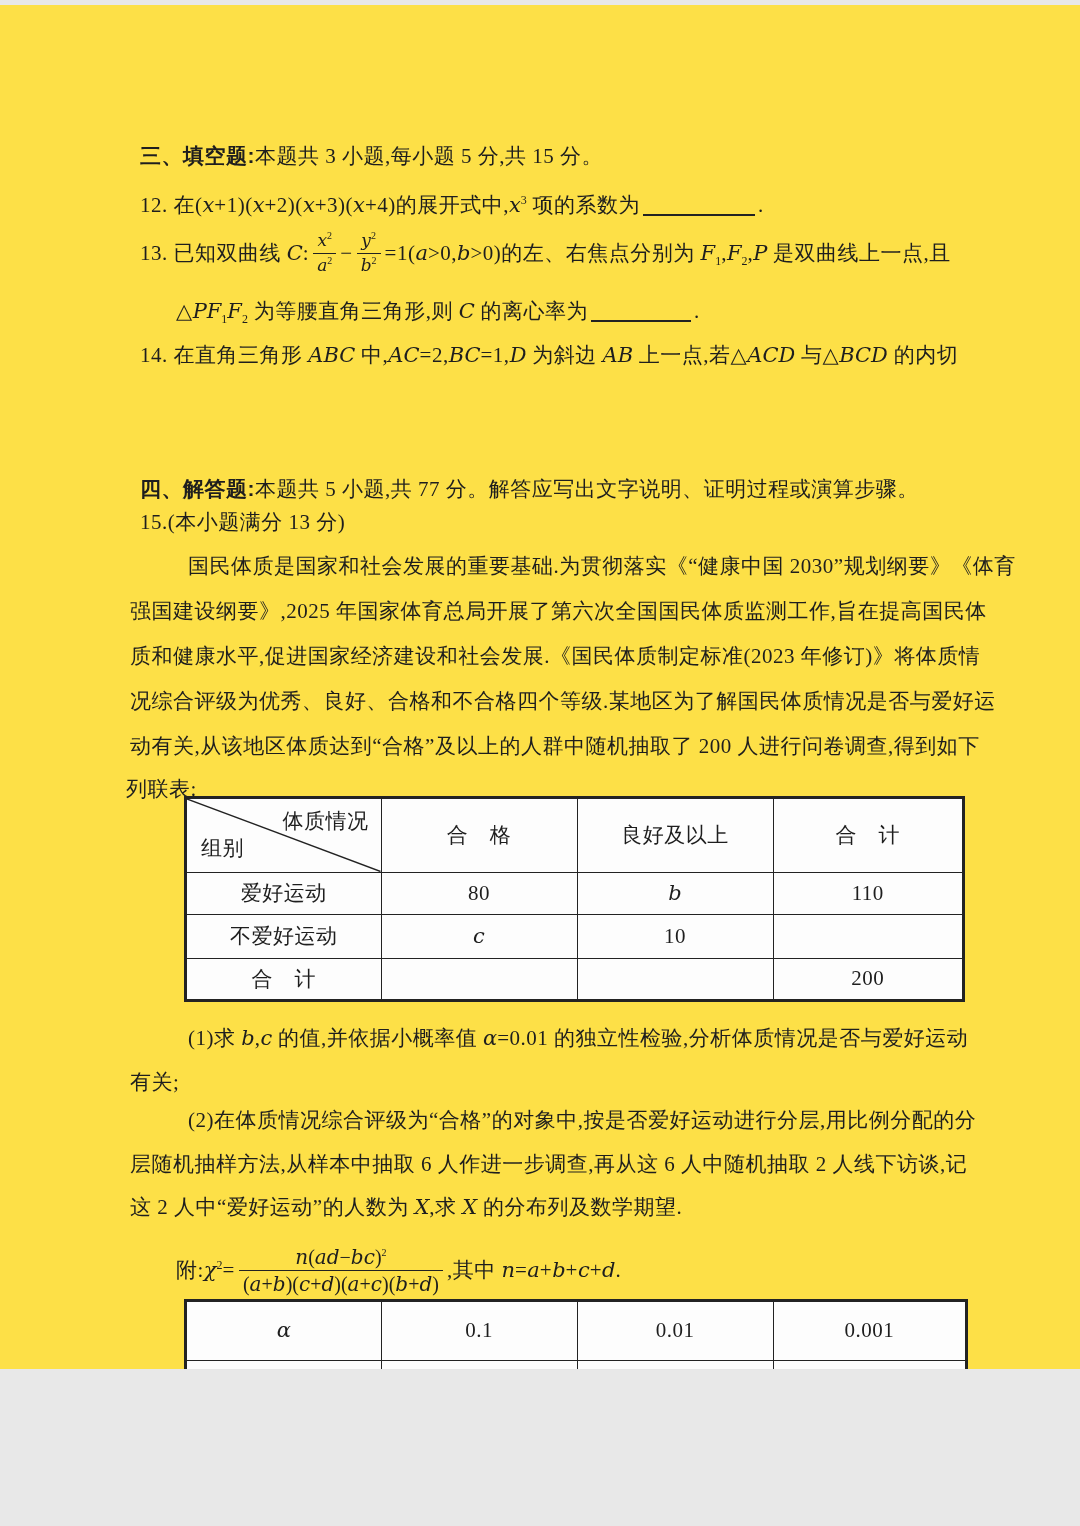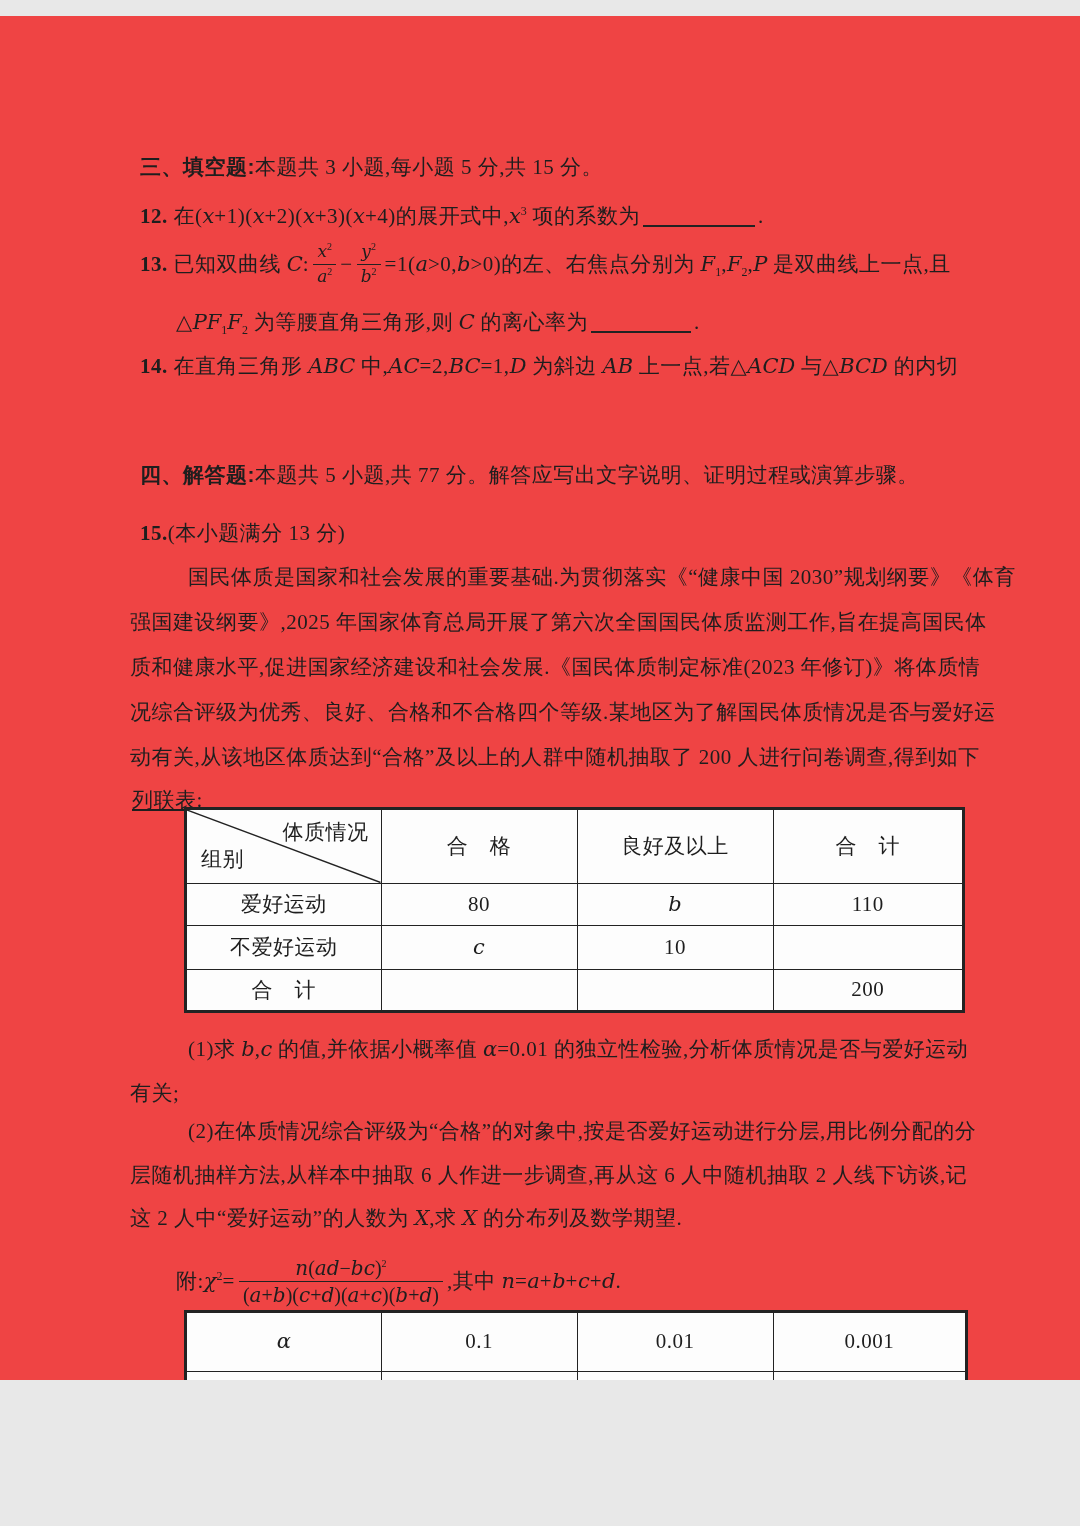--- a/index.html
+++ b/index.html
@@ -1,25 +1,25 @@
 <!DOCTYPE html>
 <html><head>
 <meta charset="utf-8">
 <style>
   html,body { margin:0; padding:0; background:#e8e8e8; }
   .page {
-    position:relative; width:1080px; height:1364px; margin:16px auto;
-    background:#ef4444; color:#1e1e1e; overflow:hidden;
+    position:relative; width:1080px; height:1364px; margin:5px auto;
+    background:#fde047; color:#1e1e1e; overflow:hidden;
     font-family:"Liberation Serif","DejaVu Serif",serif;
     font-size:21px; letter-spacing:0.5px;
   }
   .line { position:absolute; white-space:nowrap; line-height:30px; height:30px; }
   .tall { height:60px; line-height:60px; }
   .formula-line { height:72px; line-height:72px; }
-  .bd { font-weight:bold; }
+  .bd { font-weight:normal; }
   .hei { font-weight:bold; font-family:"Liberation Sans","DejaVu Sans",sans-serif; letter-spacing:0.5px; }
   .it { font-style:italic; font-family:"DejaVu Serif",serif; letter-spacing:0; }
   sup { font-size:12px; letter-spacing:0; }
   sub { font-size:12px; letter-spacing:0; }
   .blank { display:inline-block; height:12px; border-bottom:2px solid #222; vertical-align:-4px; margin:0 3px; }
   .frac { display:inline-flex; flex-direction:column; align-items:center; vertical-align:middle; margin:0 4px; position:relative; top:-2px; }
   .frac .num,.frac .den { display:block; font-size:17px; line-height:1.2; padding:0 4px; white-space:nowrap; letter-spacing:0; }
   .frac .num sup,.frac .den sup { font-size:10px; }
   .frac .bar { display:block; align-self:stretch; height:0; border-top:1.7px solid #222; margin:1px 0; }
   .frac-big .num,.frac-big .den { font-size:20px; }
@@ -47,28 +47,28 @@
         <span class="bar"></span>
         <span class="den"><span class="it">a</span><sup>2</sup></span>
       </span><span>−</span><span class="frac">
         <span class="num"><span class="it">y</span><sup>2</sup></span>
         <span class="bar"></span>
         <span class="den"><span class="it">b</span><sup>2</sup></span>
       </span><span>=1(</span><span class="it">a</span><span>&gt;0,</span><span class="it">b</span><span>&gt;0)的左、右焦点分别为 </span><span class="it">F</span><sub>1</sub><span>,</span><span class="it">F</span><sub>2</sub><span>,</span><span class="it">P</span><span> 是双曲线上一点,且</span></div>
   <div class="line" style="top:291px;left:176px;"><span>△</span><span class="it">PF</span><sub>1</sub><span class="it">F</span><sub>2</sub><span> 为等腰直角三角形,则 </span><span class="it">C</span><span> 的离心率为</span><span class="blank" style="width: 100px;"></span><span>.</span></div>
   <div class="line" style="top:335px;left:140px;"><span class="bd">14. </span><span>在直角三角形 </span><span class="it">ABC</span><span> 中,</span><span class="it">AC</span><span>=2,</span><span class="it">BC</span><span>=1,</span><span class="it">D</span><span> 为斜边 </span><span class="it">AB</span><span> 上一点,若△</span><span class="it">ACD</span><span> 与△</span><span class="it">BCD</span><span> 的内切</span></div>
 
-  <div class="line" style="top:444px;left:140px;"><span class="hei">四、解答题:</span><span>本题共 5 小题,共 77 分。解答应写出文字说明、证明过程或演算步骤。</span></div>
+  <div class="line" style="top:469px;left:140px;"><span class="hei">四、解答题:</span><span>本题共 5 小题,共 77 分。解答应写出文字说明、证明过程或演算步骤。</span></div>
   <div class="line" style="top:502px;left:140px;"><span class="bd">15.</span><span>(本小题满分 13 分)</span></div>
   <div class="line" style="top:546px;left:188px;"><span>国民体质是国家和社会发展的重要基础.为贯彻落实《“健康中国 2030”规划纲要》《体育</span></div>
   <div class="line" style="top:591px;left:130px;"><span>强国建设纲要》,2025 年国家体育总局开展了第六次全国国民体质监测工作,旨在提高国民体</span></div>
   <div class="line" style="top:636px;left:130px;"><span>质和健康水平,促进国家经济建设和社会发展.《国民体质制定标准(2023 年修订)》将体质情</span></div>
   <div class="line" style="top:681px;left:130px;"><span>况综合评级为优秀、良好、合格和不合格四个等级.某地区为了解国民体质情况是否与爱好运</span></div>
   <div class="line" style="top:726px;left:130px;"><span>动有关,从该地区体质达到“合格”及以上的人群中随机抽取了 200 人进行问卷调查,得到如下</span></div>
-  <div class="line" style="top:769px;left:132px;text-decoration:underline;"><span>列联表:</span></div>
+  <div class="line" style="top:769px;left:126px;"><span>列联表:</span></div>
 
   <table class="extable" style="left:185px;top:792px;width:777px;">
     <colgroup>
         <col style="width:195px">
         <col style="width:196px">
         <col style="width:196px">
         <col style="width:190px">
       </colgroup>
     <tbody>
         <tr style="height:74px;">

